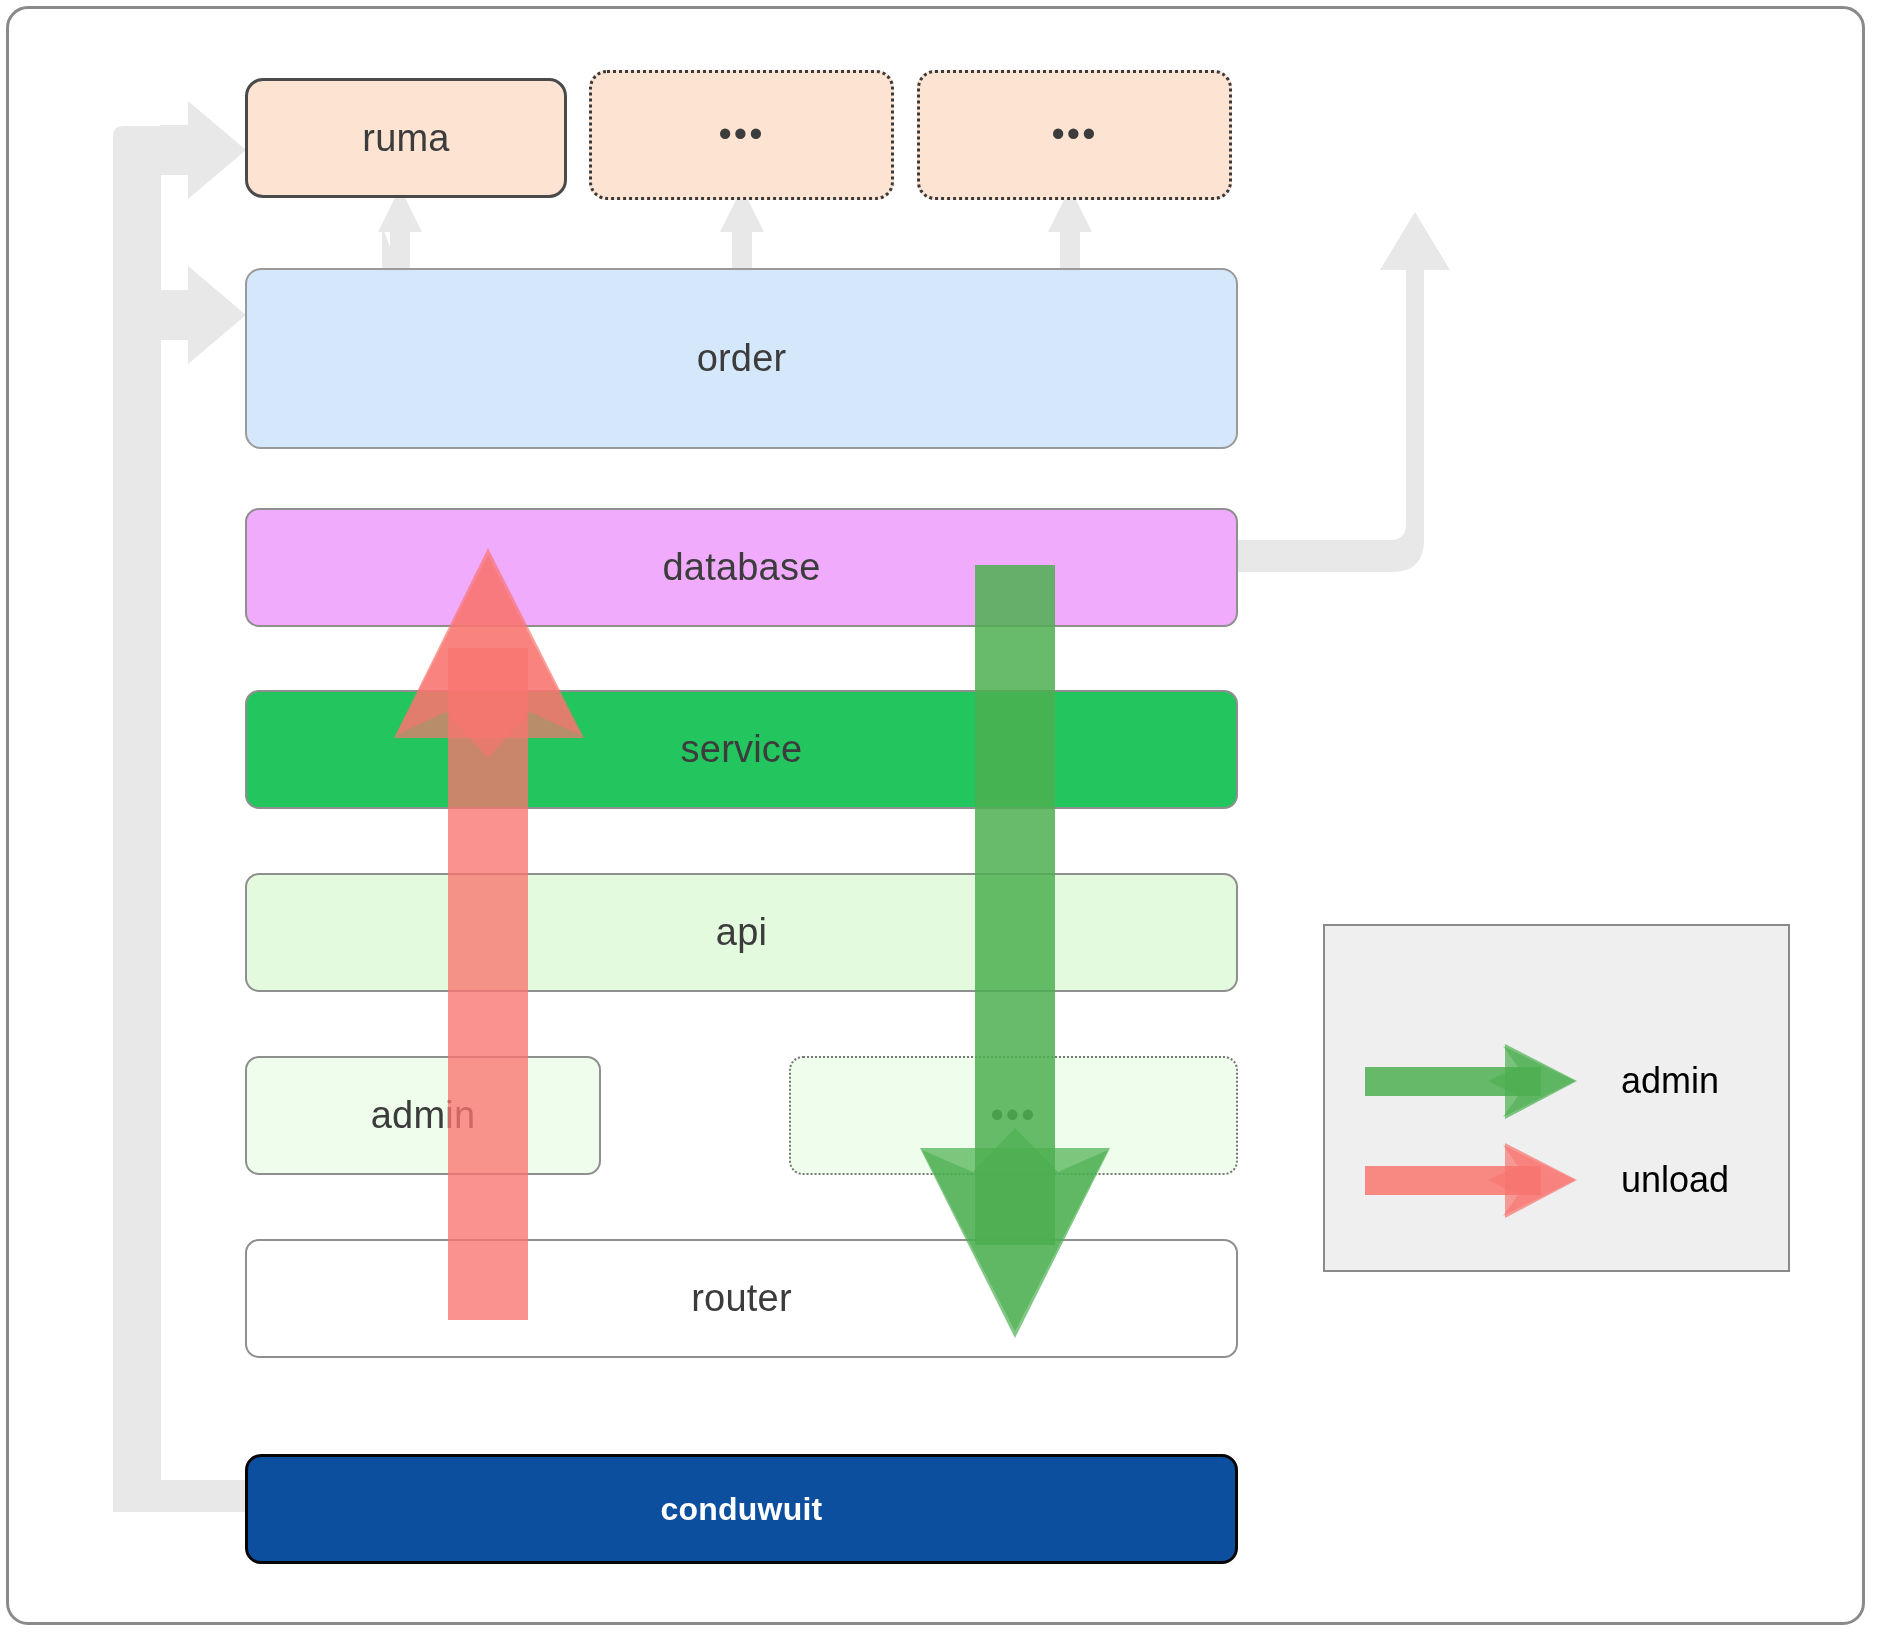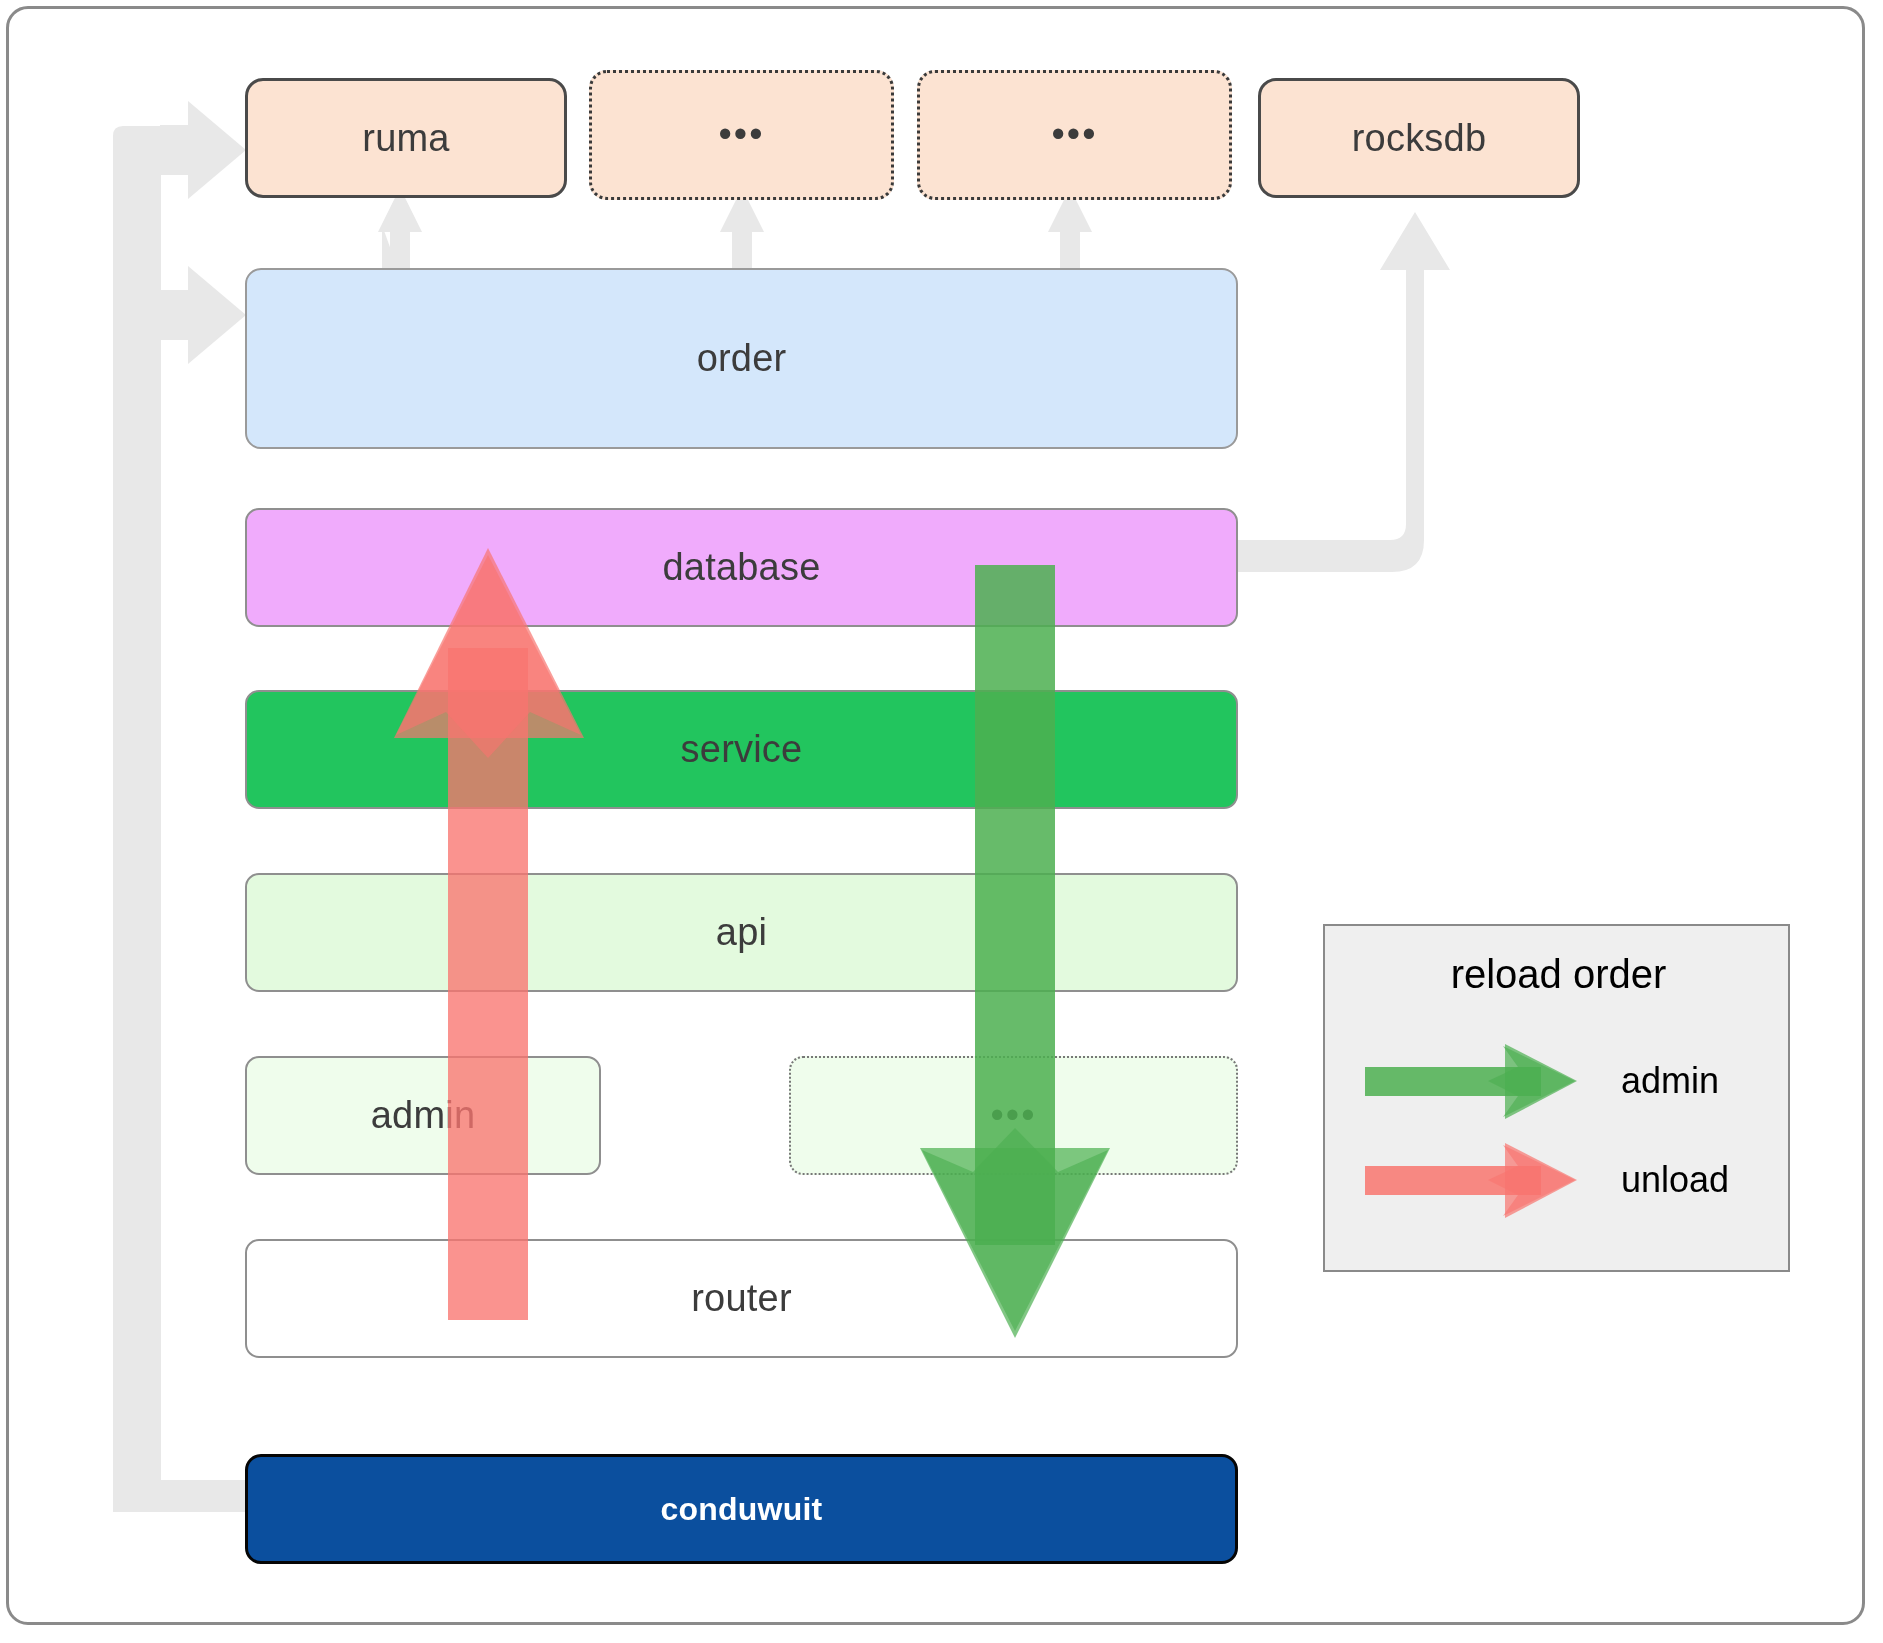--- a/index.html
+++ b/index.html
@@ -155,23 +155,20 @@
   </div>
 
   <div class="node dep-dotted" style="left:589px; top:70px; width:305px; height:130px;">
     <span class="dots">•••</span>
   </div>
 
   <div class="node dep-dotted" style="left:917px; top:70px; width:315px; height:130px;">
     <span class="dots">•••</span>
   </div>
 
-  <div class="node dep" style="left:1258px; top:78px; width:322px; height:120px;">
-    <span>rocksdb</span>
-  </div>
 
   <div class="node core" style="left:245px; top:268px; width:993px; height:181px;">
     <span>order</span>
   </div>
 
   <div class="node database" style="left:245px; top:508px; width:993px; height:119px;">
     <span>database</span>
   </div>
 
   <div class="node service" style="left:245px; top:690px; width:993px; height:119px;">
@@ -207,21 +204,20 @@
     </g>
 
     <g>
       <rect x="975" y="565" width="80" height="680" fill="#4caf50" opacity="0.85"></rect>
       <path d="M1015 1338 L920 1148 L1110 1148 Z" fill="#4caf50" opacity="0.7"></path>
       <path d="M1015 1331 L1108 1150 L1058 1172 L1015 1128 L973 1172 L922 1150 Z" fill="#4caf50" opacity="0.62"></path>
     </g>
   </svg>
 
   <div id="legend">
-    <div id="legend-title">reload order</div>
 
     <svg style="position:absolute; left:0; top:0; width:467px; height:348px;" viewBox="0 0 467 348" xmlns="http://www.w3.org/2000/svg">
 
       <g>
         <rect x="40" y="141" width="176" height="29" fill="#4caf50" opacity="0.85"></rect>
         <path d="M252 155 L180 118 L180 193 Z" fill="#4caf50" opacity="0.7"></path>
         <path d="M250 155 L178 120 L193 141 L163 155 L193 170 L178 191 Z" fill="#4caf50" opacity="0.62"></path>
       </g>
 
       <g>

